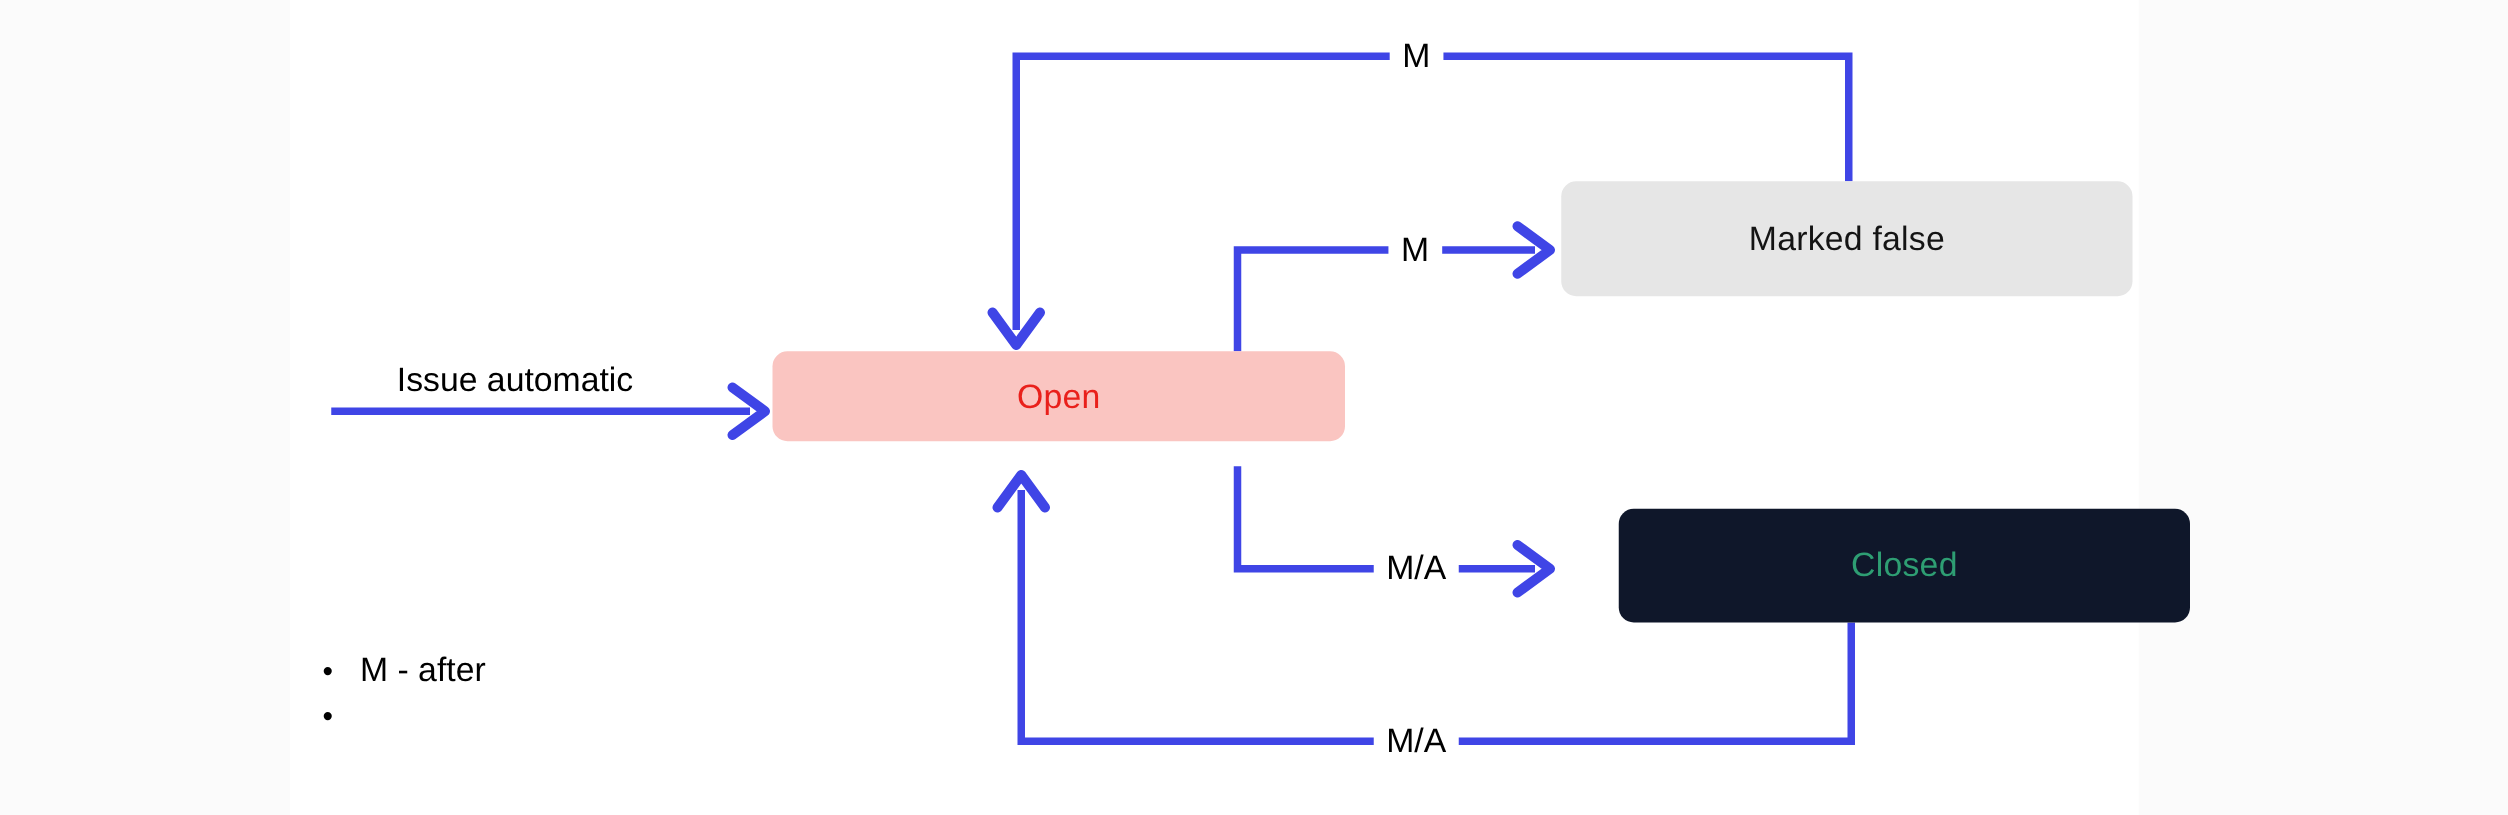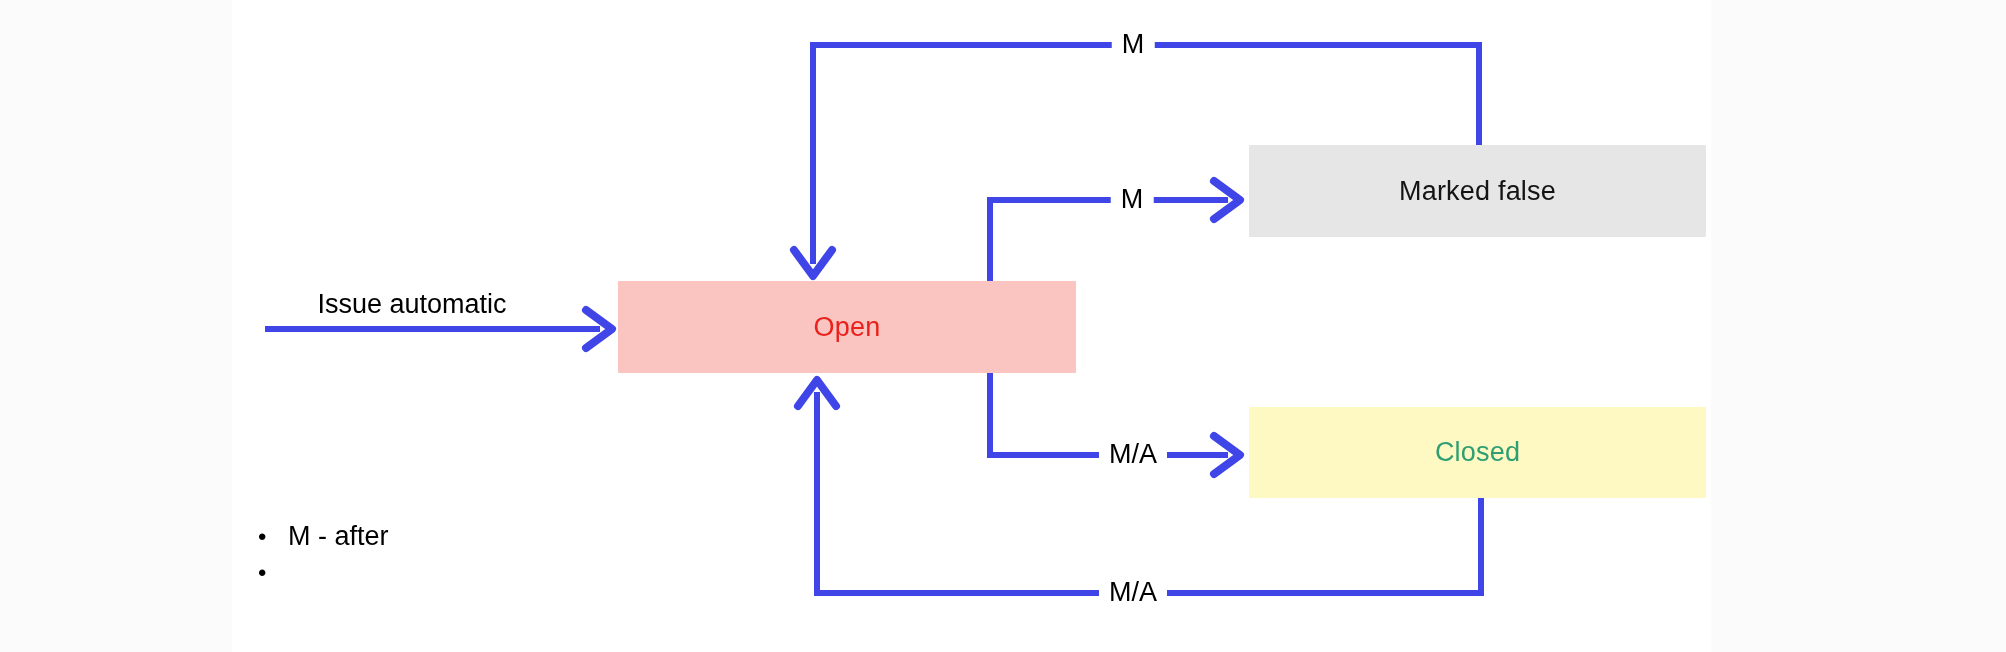--- a/index.html
+++ b/index.html
@@ -25,38 +25,38 @@
   }
   #wires {
     position: absolute;
     left: 0;
     top: 0;
     width: 2006px;
     height: 652px;
   }
   .node {
     position: absolute;
-    border-radius: 1px;
+    border-radius: 12px;
     display: flex;
     align-items: center;
     justify-content: center;
     font-size: 27px;
     letter-spacing: 0.2px;
   }
   #node-open {
-    left: 618px; top: 281px; width: 458px; height: 92px;
+    left: 618px; top: 281px; width: 458px; height: 72px;
     background: #fac5c1; color: #e9201b;
   }
   #node-marked-false {
     left: 1249px; top: 145px; width: 457px; height: 92px;
     background: #e6e6e6; color: #141414;
   }
   #node-closed {
-    left: 1249px; top: 407px; width: 457px; height: 91px;
-    background: #fef9c3; color: #2e9e73;
+    left: 1295px; top: 407px; width: 457px; height: 91px;
+    background: #0f172a; color: #2e9e73;
   }
   .edge-label {
     position: absolute;
     transform: translate(-50%, -50%);
     background: #ffffff;
     color: #000000;
     font-size: 27px;
     padding: 1px 10px;
     white-space: nowrap;
     line-height: 1.15;

